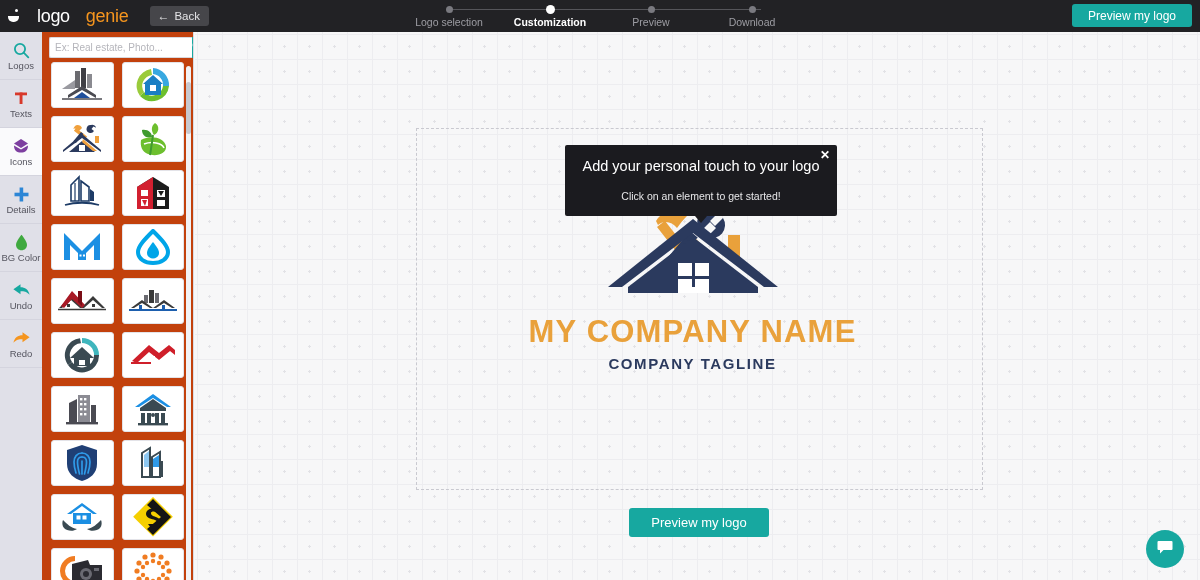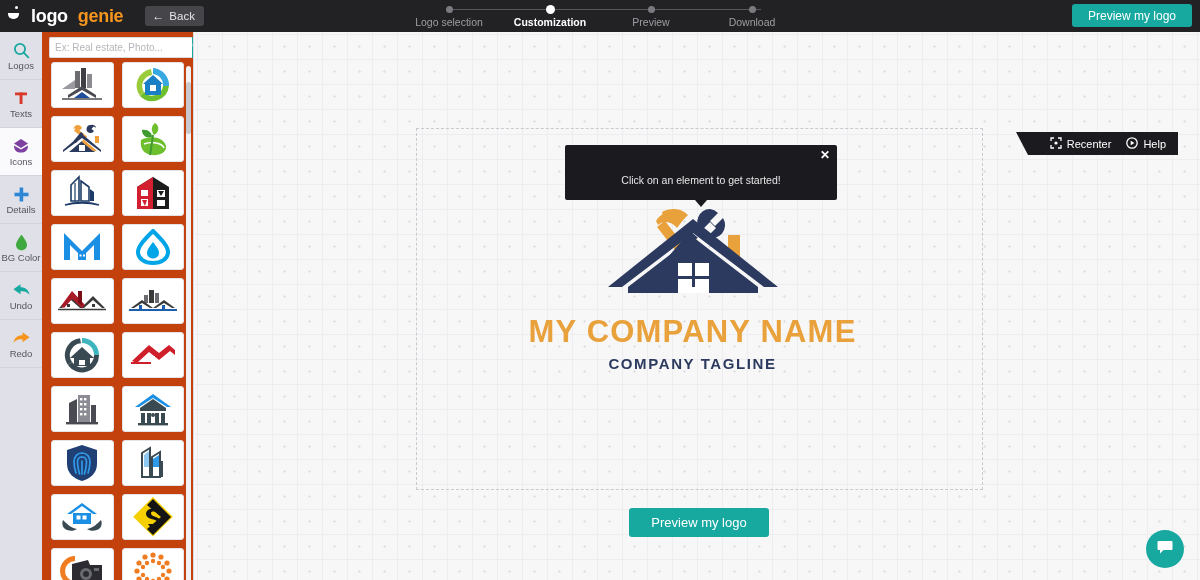--- a/index.html
+++ b/index.html
@@ -12,23 +12,23 @@
 
   
   #topbar {
     position: absolute; top: 0; left: 0;
     width: 1200px; height: 32px;
     background: #222225;
     display: flex; align-items: center;
     z-index: 40;
   }
   .brand {
-    display: flex; align-items: flex-start;
-    margin-left: 8px; gap: 10px;
-    font-size: 18px; font-weight: bold; letter-spacing: -.3px;
+    display: flex; align-items: center;
+    margin-left: 8px; gap: 16px;
+    font-size: 18px; font-weight: normal; letter-spacing: -.3px;
   }
   .brand-mark {
     width: 12px; height: 14px; position: relative; margin-right: 1px;
   }
   .brand-mark:before {
     content: ""; position: absolute; left: 0; bottom: 1px;
     width: 11px; height: 6px; background: #fff;
     border-radius: 0 0 5px 5px;
   }
   .brand-mark:after {
@@ -641,48 +641,24 @@
         </svg>
       </div>
 
       <div id="logo-name" style="color:#e9a13b">MY COMPANY NAME</div>
       <div id="logo-tagline" style="color:#2b3a5e">COMPANY TAGLINE</div>
     </div>
   </div>
 
   <div id="tooltip">
     <span class="tt-close">✕</span>
+    <div class="tt-title">Add your personal touch to your logo</div>
     <div class="tt-sub">Click on an element to get started!</div>
   </div>
 
-  <div id="viewbar">
-    <div class="vb-item">
-      <span>
-        <svg width="12" height="12" viewBox="0 0 12 12">
-          <g stroke="#fff" stroke-width="1.3" fill="none">
-            <path d="M1 4 L1 1 L4 1"></path>
-              <path d="M8 1 L11 1 L11 4"></path>
-            <path d="M11 8 L11 11 L8 11"></path>
-              <path d="M4 11 L1 11 L1 8"></path>
-          </g>
-          <circle cx="6" cy="6" r="1.6" fill="#fff"></circle>
-        </svg>
-      </span>
-      <span>Recenter</span>
-    </div>
-    <div class="vb-item">
-      <span>
-        <svg width="12" height="12" viewBox="0 0 12 12">
-          <circle cx="6" cy="6" r="5.2" fill="none" stroke="#fff" stroke-width="1.3"></circle>
-          <path d="M4.7 3.7 L8.4 6 L4.7 8.3 Z" fill="#fff"></path>
-        </svg>
-      </span>
-      <span>Help</span>
-    </div>
-  </div>
 
   <button id="preview-bottom-btn">Preview my logo</button>
 
   <div id="chat-bubble">
     <span>
       <svg width="18" height="18" viewBox="0 0 18 18">
         <path d="M2.5 3 L15.5 3 A1 1 0 0 1 16.5 4 L16.5 11 A1 1 0 0 1 15.5 12 L7.5 12 L4 15.5 L4 12 L2.5 12 A1 1 0 0 1 1.5 11 L1.5 4 A1 1 0 0 1 2.5 3 Z" fill="#fff"></path>
       </svg>
     </span>
   </div>

